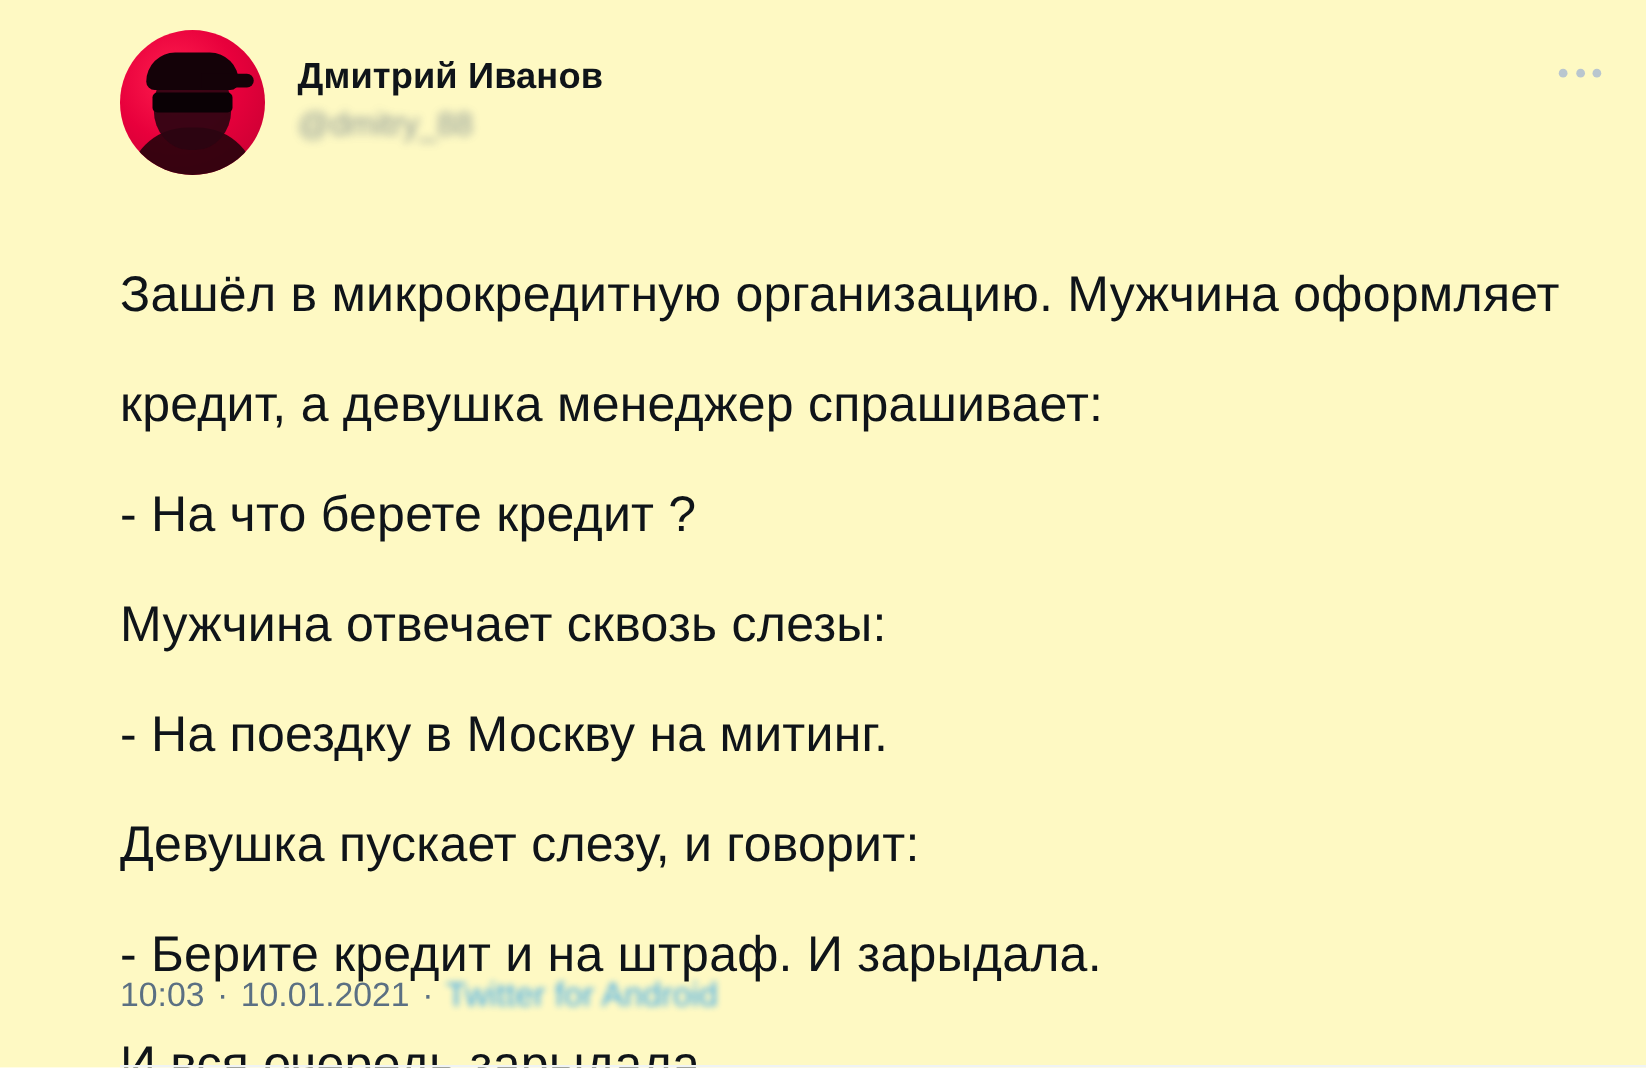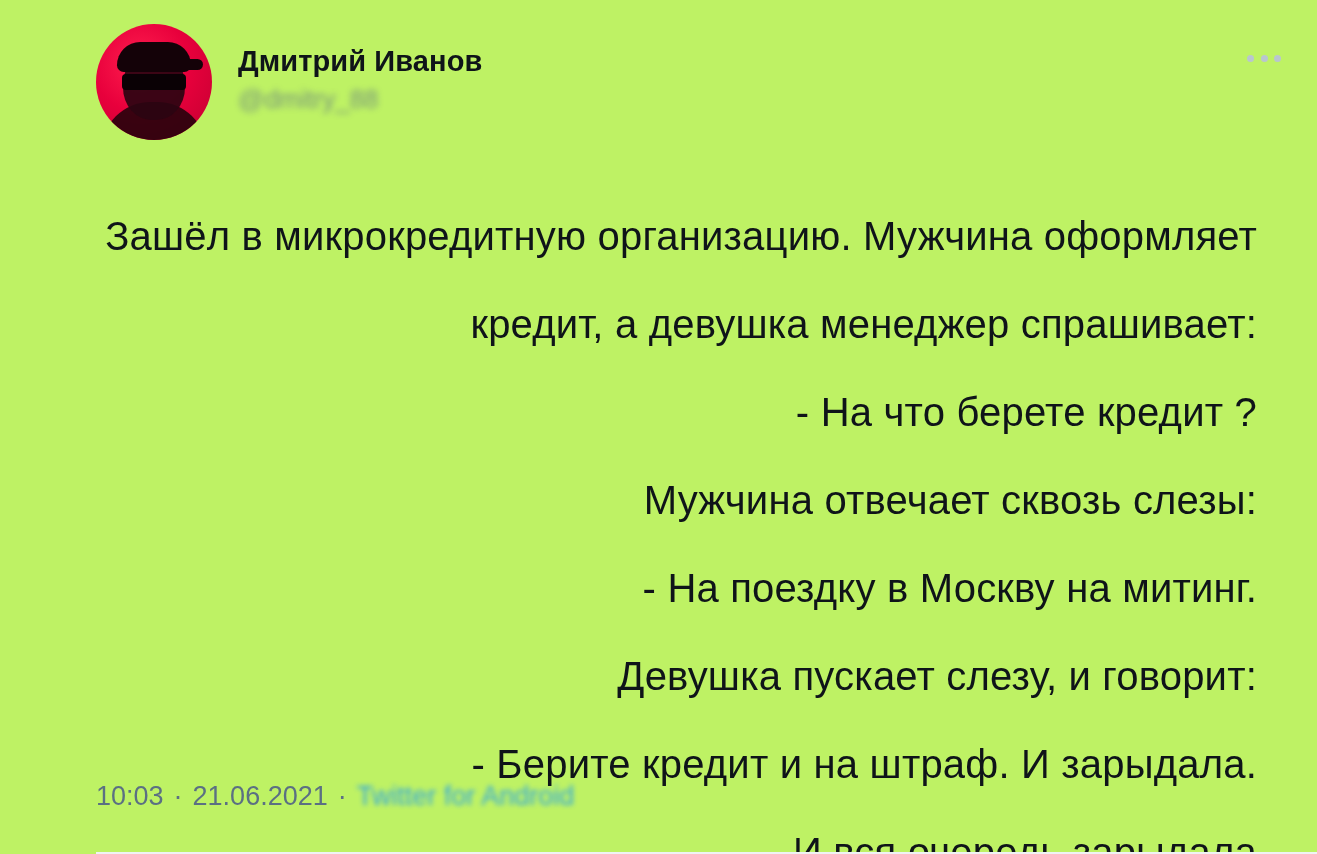--- a/index.html
+++ b/index.html
@@ -14,23 +14,22 @@
     color: #0f1419;
     overflow: hidden;
     position: relative;
   }
 
   .tweet-card {
     position: relative;
     width: 1317px;
     height: 854px;
     box-sizing: border-box;
-    background: #bef264;
+    background: #fef9c3;
     padding: 0;
-    text-align: right;
   }
 
   
   .tweet-header {
     display: flex;
     align-items: flex-start;
     padding: 24px 40px 0 96px;
     position: relative;
     height: 130px;
     box-sizing: border-box;
@@ -222,19 +221,19 @@
 Мужчина отвечает сквозь слезы:
 - На поездку в Москву на митинг.
 Девушка пускает слезу, и говорит:
 - Берите кредит и на штраф. И зарыдала.
 И вся очередь зарыдала</p>
   </div>
 
   <div class="tweet-meta">
     <span>10:03</span>
     <span class="sep">·</span>
-    <span>21.06.2021</span>
+    <span>10.01.2021</span>
     <span class="sep">·</span>
     <span class="source">Twitter for Android</span>
   </div>
 
   <div class="bottom-divider"></div>
 </div>
 
 </body></html>

